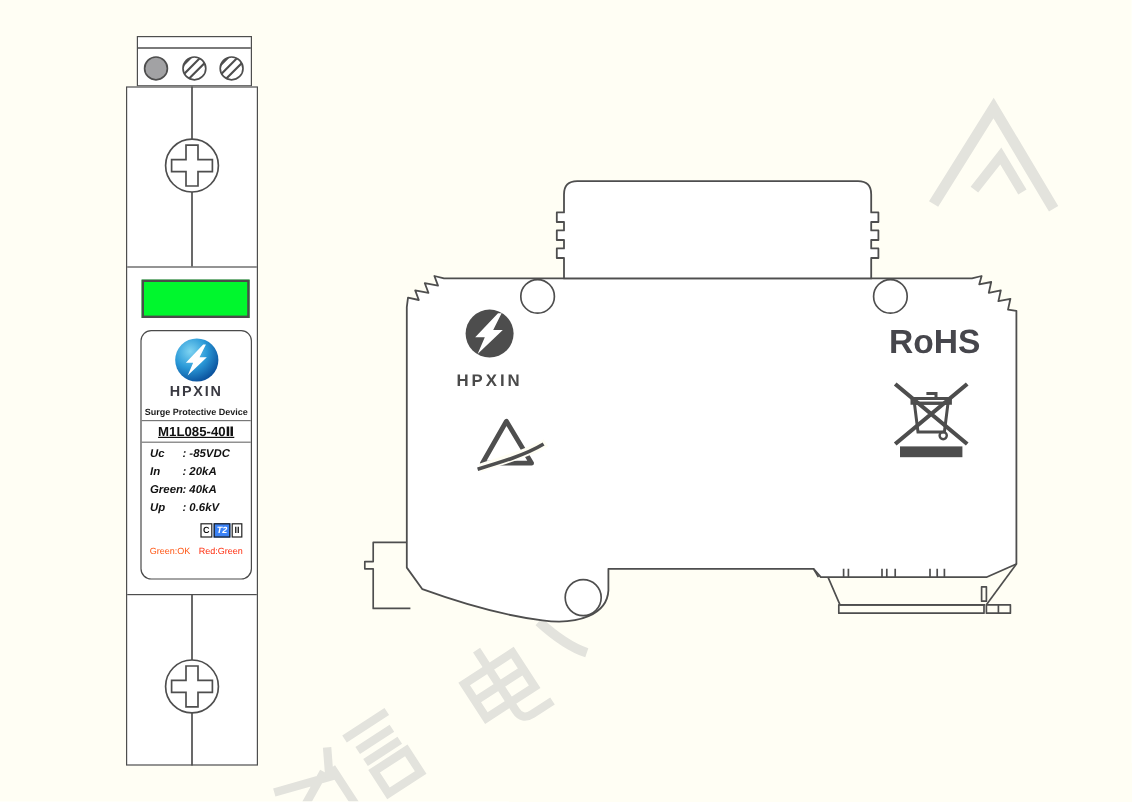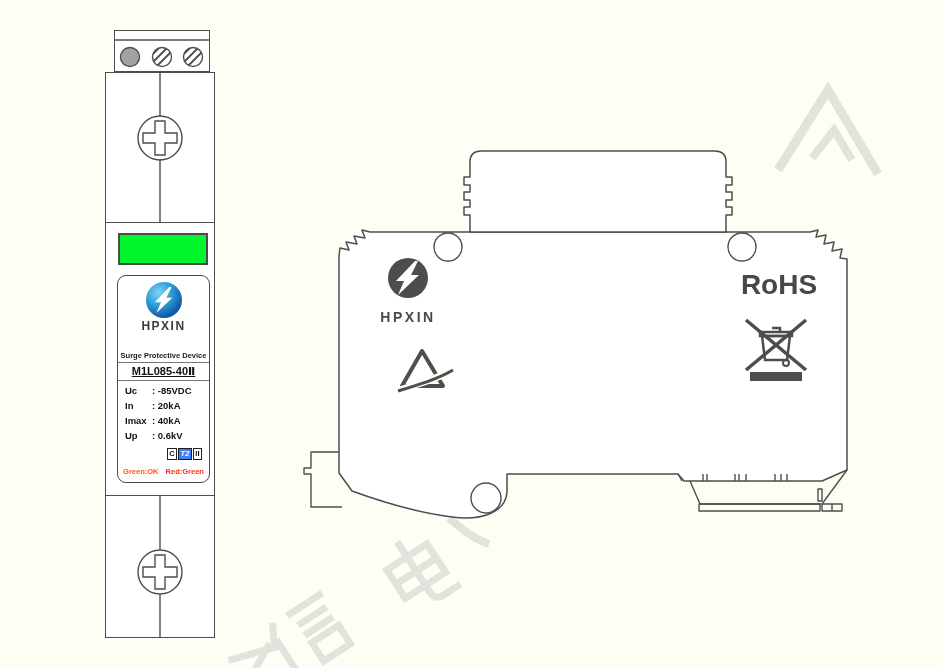--- a/index.html
+++ b/index.html
@@ -32,30 +32,30 @@
     left:117px;top:275px;width:93px;height:208px;z-index:2;
     background:#fff;border:1.5px solid #4a4a4a;border-radius:9px;
     display:flex;flex-direction:column;align-items:center;
   }
   .logoball{
     width:36px;height:36px;border-radius:50%;margin-top:6px;flex:none;
     background:radial-gradient(circle at 35% 30%, #7fd4f2 0%, #2b9ad8 40%, #0c55a0 75%, #073c7c 100%);
     display:flex;align-items:center;justify-content:center;
   }
   .brand{font-size:12px;font-weight:bold;letter-spacing:1.5px;color:#3a3a42;margin-top:1px;}
-  .devtype{font-size:7.5px;font-weight:bold;color:#1a1a1a;margin-top:18px;padding-bottom:2px;white-space:nowrap;}
+  .devtype{font-size:7.5px;font-weight:bold;color:#1a1a1a;margin-top:6px;padding-bottom:2px;white-space:nowrap;}
   .divider{width:100%;border-top:1px solid #777;}
   .model{font-size:11px;font-weight:bold;color:#111;padding:2px 0;text-decoration:underline;}
-  .specs{width:100%;padding:2px 7px;box-sizing:border-box;}
+  .specs{width:100%;padding:2px 7px;box-sizing:border-box;font-style:italic;}
   .spec-row{display:flex;font-size:9.5px;font-weight:bold;color:#111;line-height:15px;white-space:nowrap;}
   .spec-param{width:27px;flex:none;}
   .marks{width:100%;display:flex;justify-content:flex-end;padding-right:7px;box-sizing:border-box;gap:1px;margin-top:3px;}
   .mark-box{font-size:7.5px;font-weight:bold;border:1px solid #222;padding:0 1.5px;line-height:9.5px;color:#111;}
   .mark-box.dark{background:#3b82f6;color:#fff;border-color:#1c1c1c;font-style:italic;}
-  .status{display:flex;gap:7px;font-size:7.5px;font-weight:bold;margin-top:7px;white-space:nowrap;}
+  .status{display:flex;gap:7px;font-size:7.5px;font-weight:normal;margin-top:7px;white-space:nowrap;}
   .status .ok{color:#ff5512;}
   .status .fault{color:#ff2d0e;}
 </style>
 </head>
 <body>
 
 <div id="stage">
 
   <svg id="watermark-svg" width="943" height="668" viewBox="0 0 943 668">
     <g stroke="#e3e3dd" stroke-width="7" fill="none">
@@ -105,21 +105,21 @@
     <div class="specs">
       <div class="spec-row">
         <span class="spec-param">Uc</span>
         <span class="spec-value">: -85VDC</span>
       </div>
       <div class="spec-row">
         <span class="spec-param">In</span>
         <span class="spec-value">: 20kA</span>
       </div>
       <div class="spec-row">
-        <span class="spec-param">Imax</span>
+        <span class="spec-param">Green</span>
         <span class="spec-value">: 40kA</span>
       </div>
       <div class="spec-row">
         <span class="spec-param">Up</span>
         <span class="spec-value">: 0.6kV</span>
       </div>
     </div>
     <div class="marks">
       <span class="mark-box">C</span>
       <span class="mark-box dark">T2</span>

